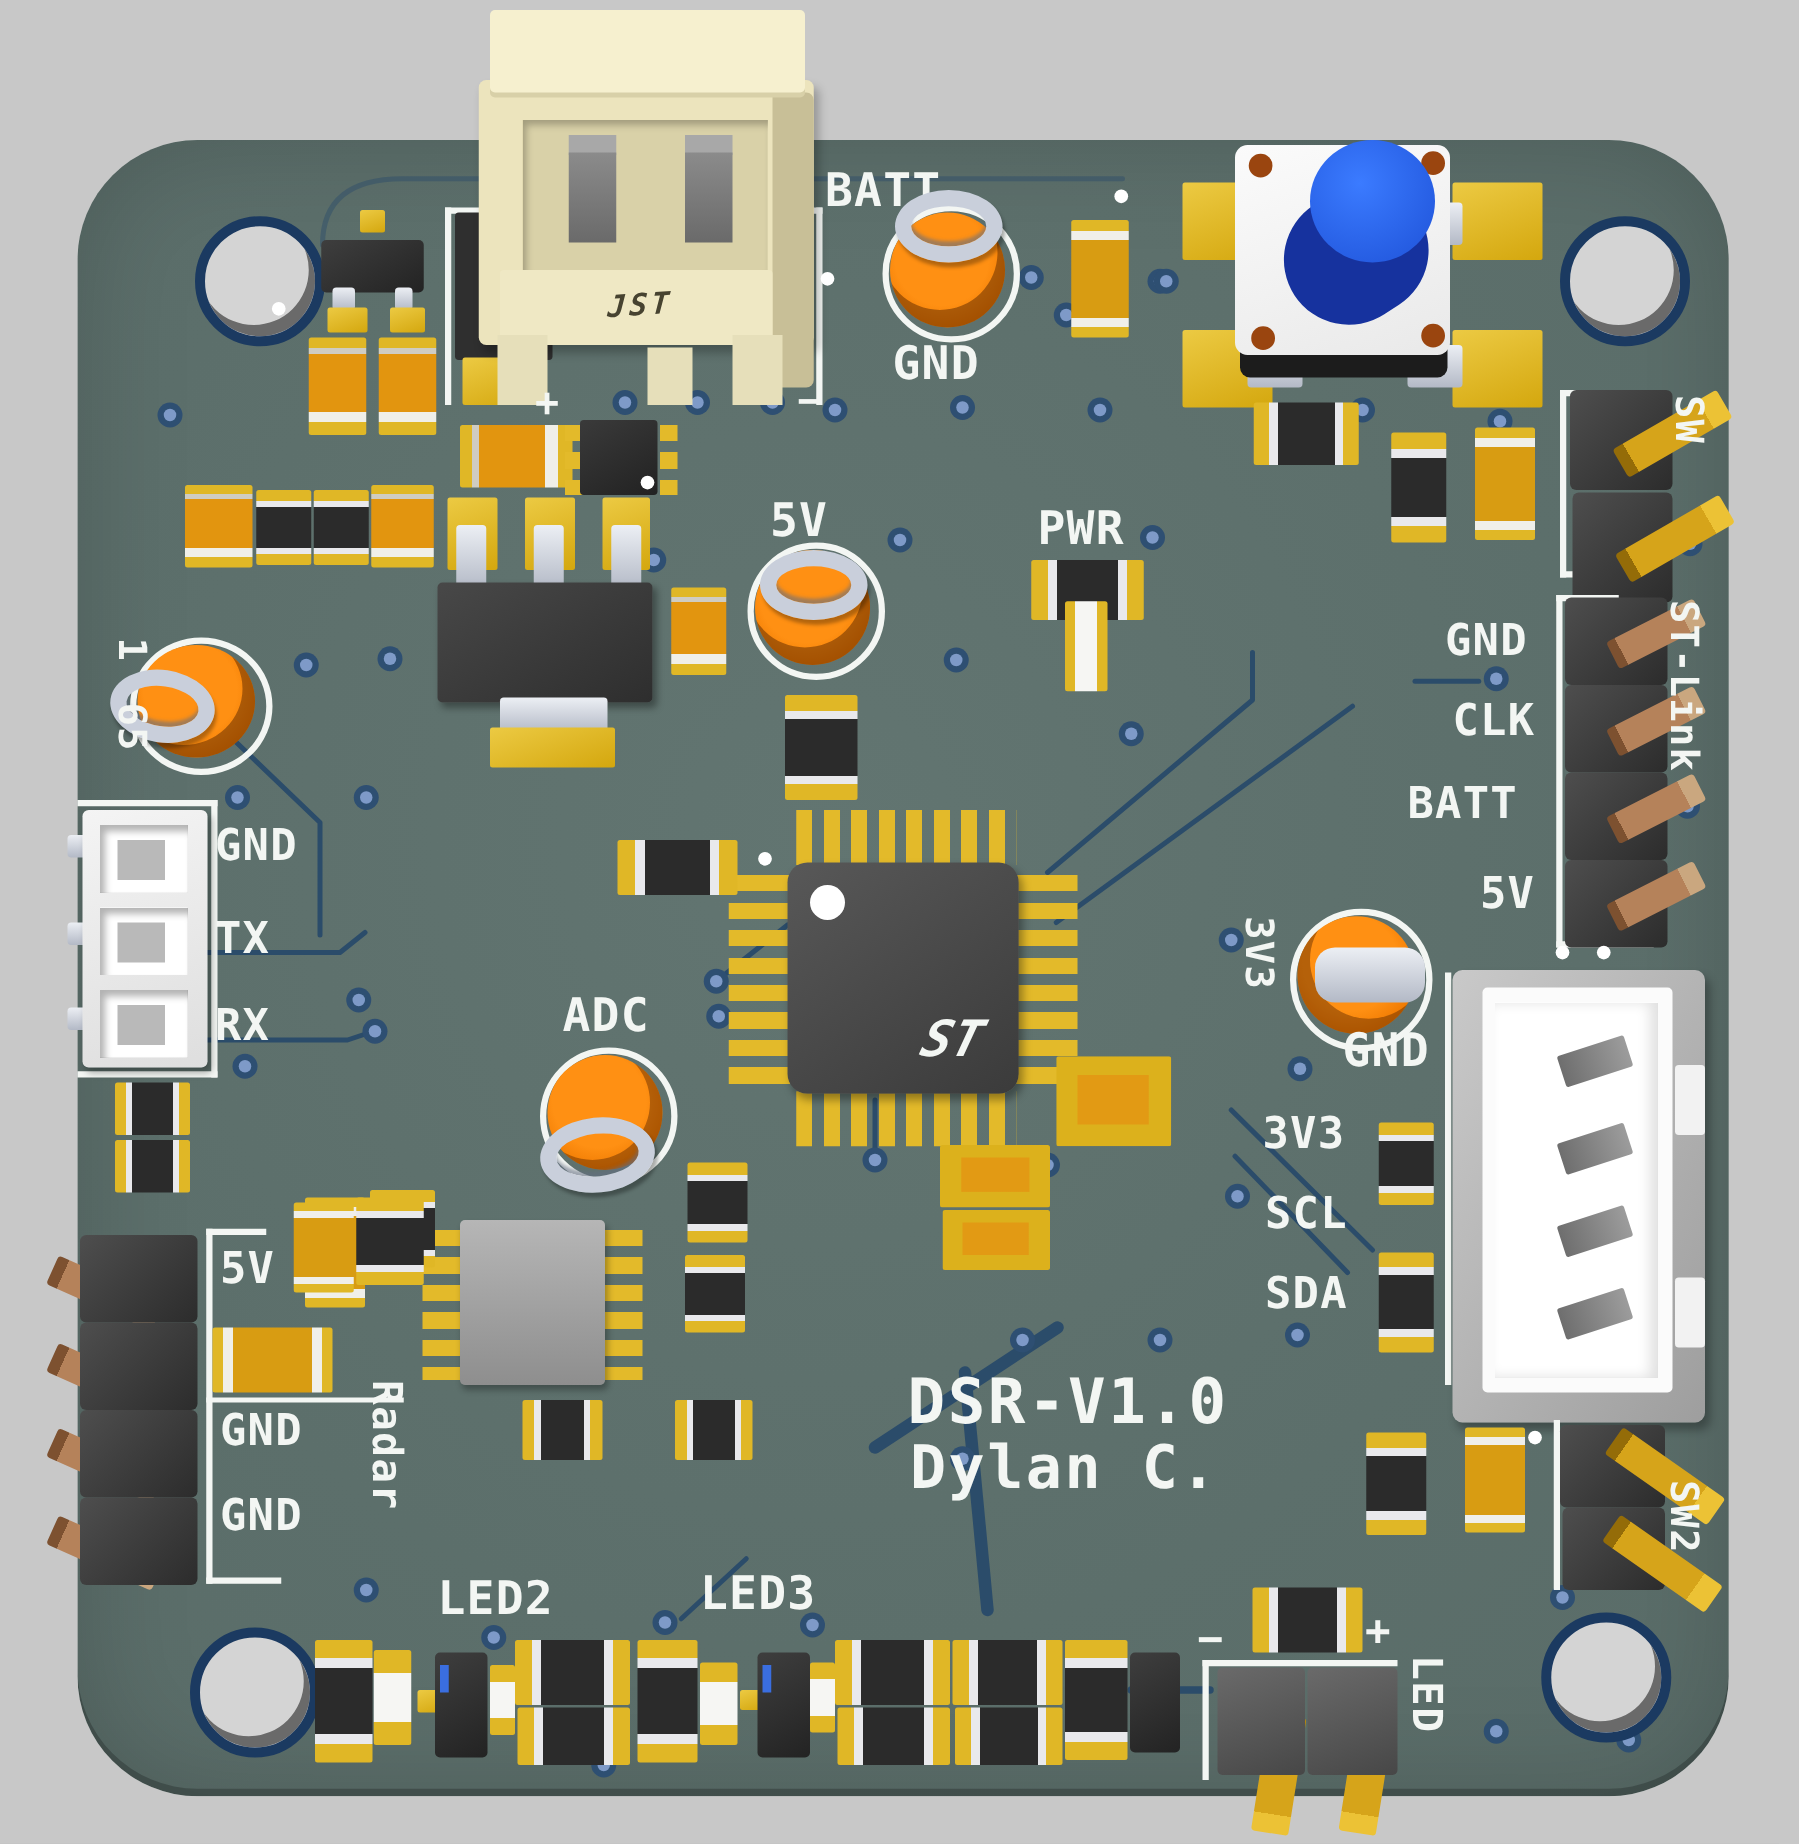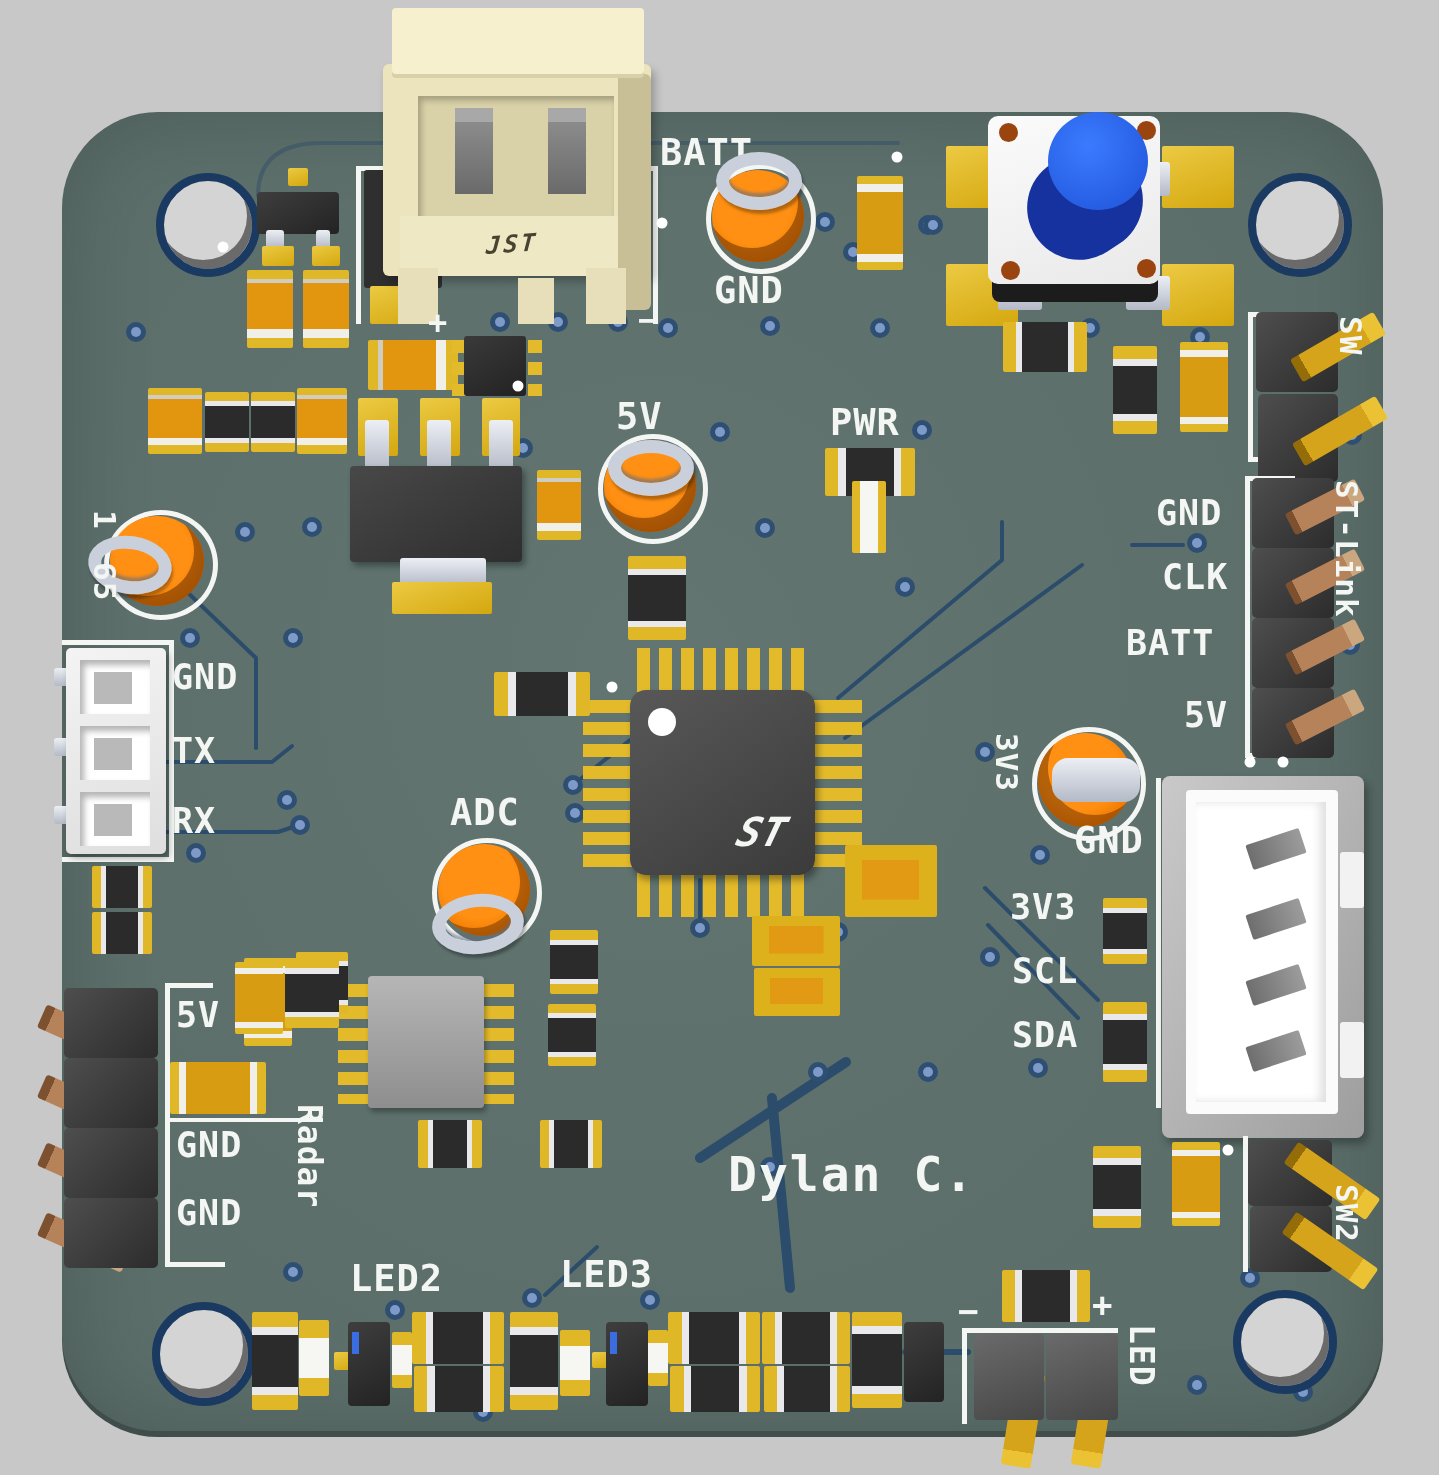--- a/index.html
+++ b/index.html
@@ -342,20 +342,21 @@
   <div class="pinb" style="left:38px;top:1160px;width:92px;height:25px;transform:rotate(24deg);"></div>
   <div class="pinb" style="left:38px;top:1230px;width:92px;height:25px;transform:rotate(24deg);"></div>
   <div class="hseg" style="left:64px;top:988px;width:94px;height:70px;"></div>
   <div class="hseg" style="left:64px;top:1058px;width:94px;height:70px;"></div>
   <div class="hseg" style="left:64px;top:1128px;width:94px;height:70px;"></div>
   <div class="hseg" style="left:64px;top:1198px;width:94px;height:70px;"></div>
   <div class="gh" style="left:170px;top:1062px;width:96px;height:52px;"></div>
   <div class="gv" style="left:235px;top:962px;width:48px;height:72px;"></div>
   <div class="rv" style="left:285px;top:958px;width:54px;height:70px;"></div>
 
+  <div class="silk" style="left:726px;top:1096px;font-size:50px;letter-spacing:2px;">DSR-V1.0</div>
   <div class="silk" style="left:728px;top:1150px;font-size:48px;letter-spacing:2px;">Dylan C.</div>
 
   <div class="silk" style="left:350px;top:1260px;font-size:37px;">LED2</div>
   <div class="silk" style="left:560px;top:1256px;font-size:37px;">LED3</div>
   <div class="rv" style="left:252px;top:1312px;width:46px;height:98px;"></div>
   <div class="lv" style="left:299px;top:1320px;width:30px;height:76px;"></div>
   <div class="pad" style="left:334px;top:1352px;width:22px;height:18px;"></div>
   <div class="sot" style="left:348px;top:1322px;width:42px;height:84px;"></div>
   <div class="a" style="left:352px;top:1332px;width:7px;height:22px;background:#3a6ee0;"></div>
   <div class="lv" style="left:392px;top:1332px;width:20px;height:56px;"></div>

